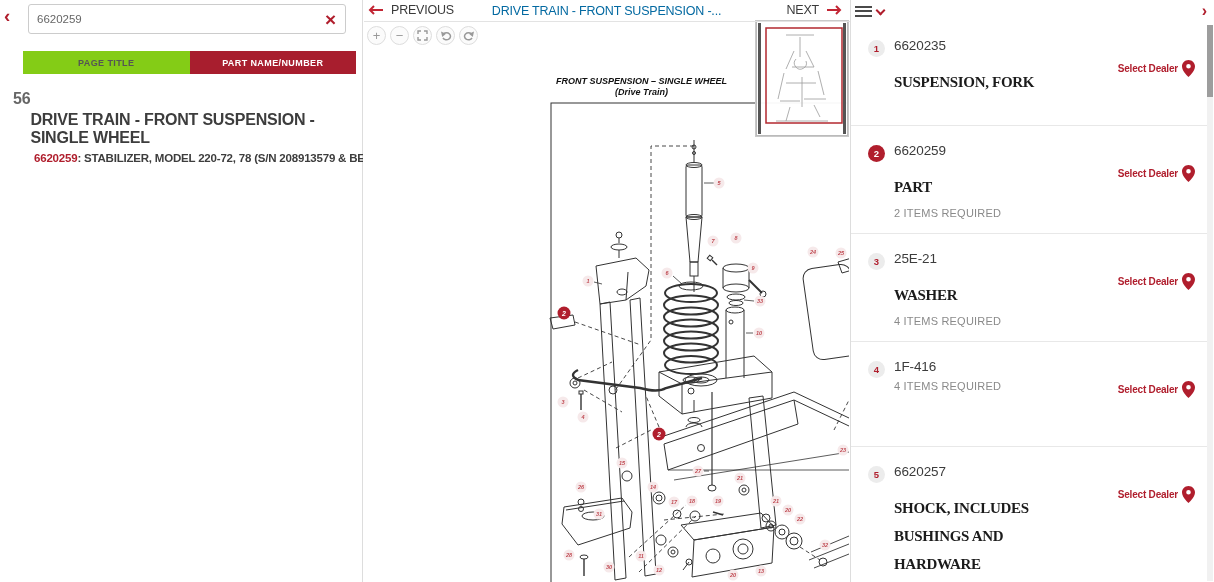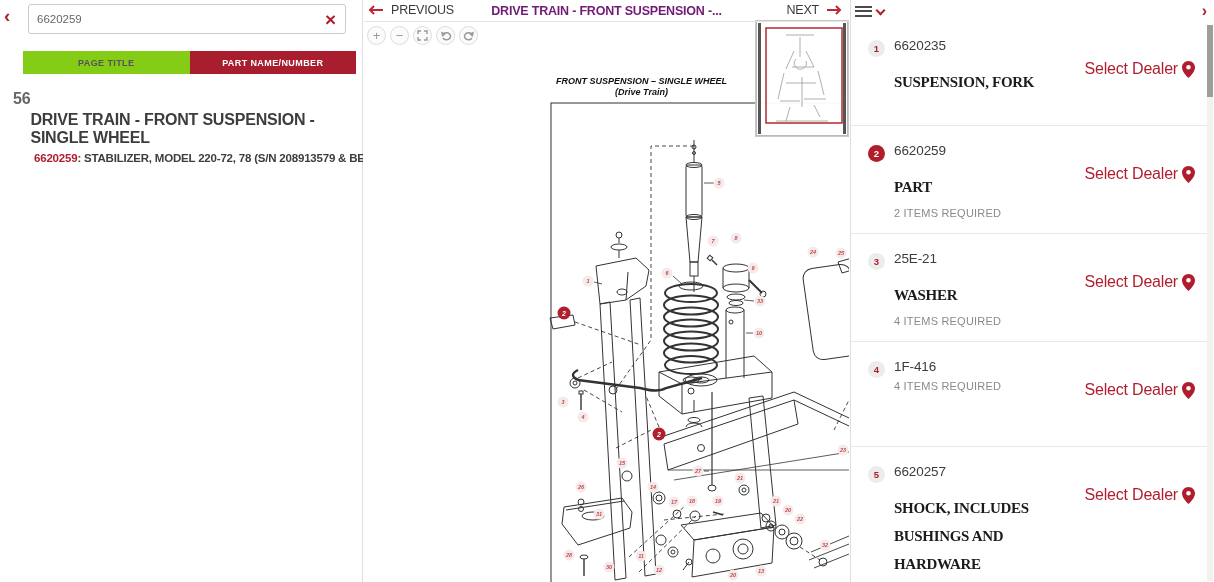--- a/index.html
+++ b/index.html
@@ -31,21 +31,21 @@
   .result-line2 .pn { color:#b01e2d; }
 
   
   .center-panel { position:absolute; left:364px; top:0; width:485px; height:582px; background:#fff; }
   .top-divider { position:absolute; left:364px; top:21px; width:850px; height:1px; background:#e3e3e3; }
   .navbar { position:absolute; left:0; top:0; width:100%; height:21px; }
   .nav-prev { position:absolute; left:3px; top:3px; display:flex; align-items:center; gap:6px; cursor:pointer; }
   .nav-next { position:absolute; right:6px; top:3px; display:flex; align-items:center; gap:6px; cursor:pointer; }
   .nav-label { font-size:12.5px; color:#3a3a3a; letter-spacing:-0.2px; }
   .nav-title { position:absolute; left:50%; transform:translateX(-50%); top:4px;
-    font-size:12.5px; font-weight:bold; color:#701a75; letter-spacing:-0.2px; white-space:nowrap; }
+    font-size:12.5px; font-weight:normal; color:#0369a1; letter-spacing:-0.2px; white-space:nowrap; }
   .zoombar { position:absolute; left:3px; top:26px; display:flex; gap:4px; }
   .zbtn { width:19px; height:19px; border-radius:50%; border:1px solid #ddd; background:#fbfbfb;
     color:#999; font-size:13px; line-height:16px; text-align:center; cursor:pointer;
     display:flex; align-items:center; justify-content:center; padding:0; }
   .diagram-wrap { position:absolute; left:0; top:0; width:485px; height:582px;font-style:italic; }
   .diagram-title { position:absolute; left:120px; top:76px; width:315px; text-align:center;
     font-size:9px; font-weight:bold; color:#111; letter-spacing:0; line-height:11px; }
   svg.diag { position:absolute; left:0; top:0; }
   .minimap { position:absolute; left:391px; top:20px; width:94px; height:117px;
     background:rgba(255,255,255,.95); border:1px solid #c9c9c9; cursor:pointer; }
@@ -65,21 +65,21 @@
   .badge { width:17px; height:17px; border-radius:50%; background:#ececec; color:#b01e2d;
     font-size:9.5px; font-weight:bold; display:flex; align-items:center; justify-content:center;
     margin:2px 9px 0 9px; flex:none; }
   .badge.sel { background:#b01e2d; color:#fff; }
   .part-body { width:178px; }
   .part-number { font-size:13.5px; color:#3c3c3c; letter-spacing:-0.1px; }
   .part-name { font-size:15px; font-weight:bold; color:#1b1b1b; letter-spacing:-0.3px;
     line-height:28px; margin-top:15px;font-family:Liberation Serif, serif; }
   .part-qty { font-size:11px; color:#8a8a8a; letter-spacing:.2px; margin-top:6px; }
   .dealer-link { position:absolute; right:12px; top:39px; display:flex; align-items:center; gap:4px;
-    color:#b01e2d; font-weight:normal; font-size:16px; cursor:pointer; letter-spacing:-0.2px; }
+    color:#b01e2d; font-weight:bold; font-size:10px; cursor:pointer; letter-spacing:-0.2px; }
   .vscroll { position:absolute; right:1px; top:25px; width:6px; height:556px; background:#f1f1f1; }
   .vscroll .thumb { position:absolute; top:0; left:0; width:6px; height:72px; background:#9d9d9d; }
 </style>
 </head>
 <body>
 
 <div class="app">
 
   <aside class="left-panel">
     <span class="back-chevron">‹</span>

